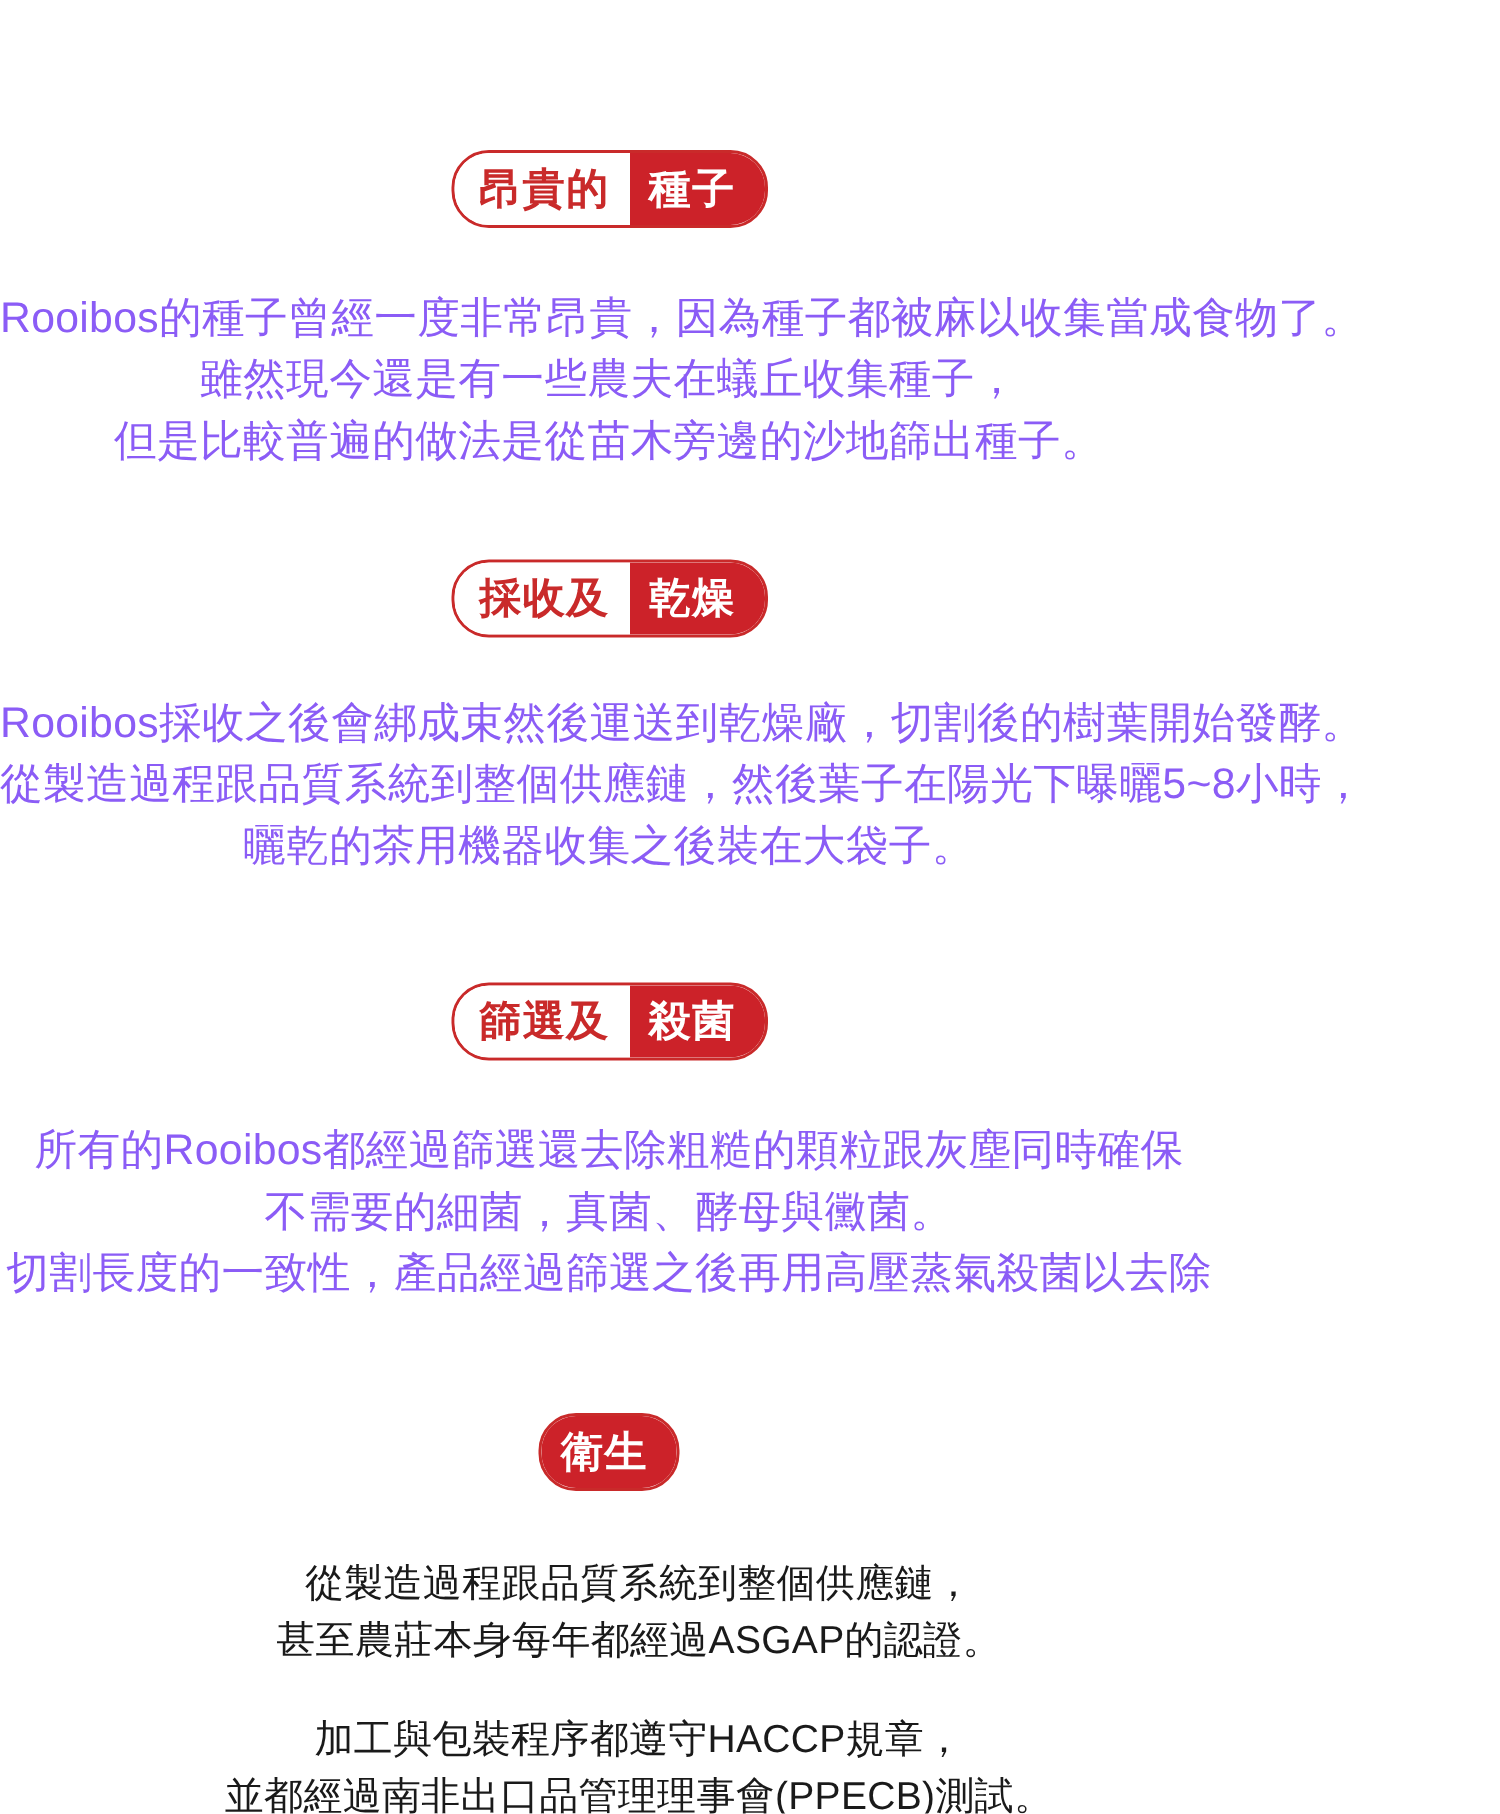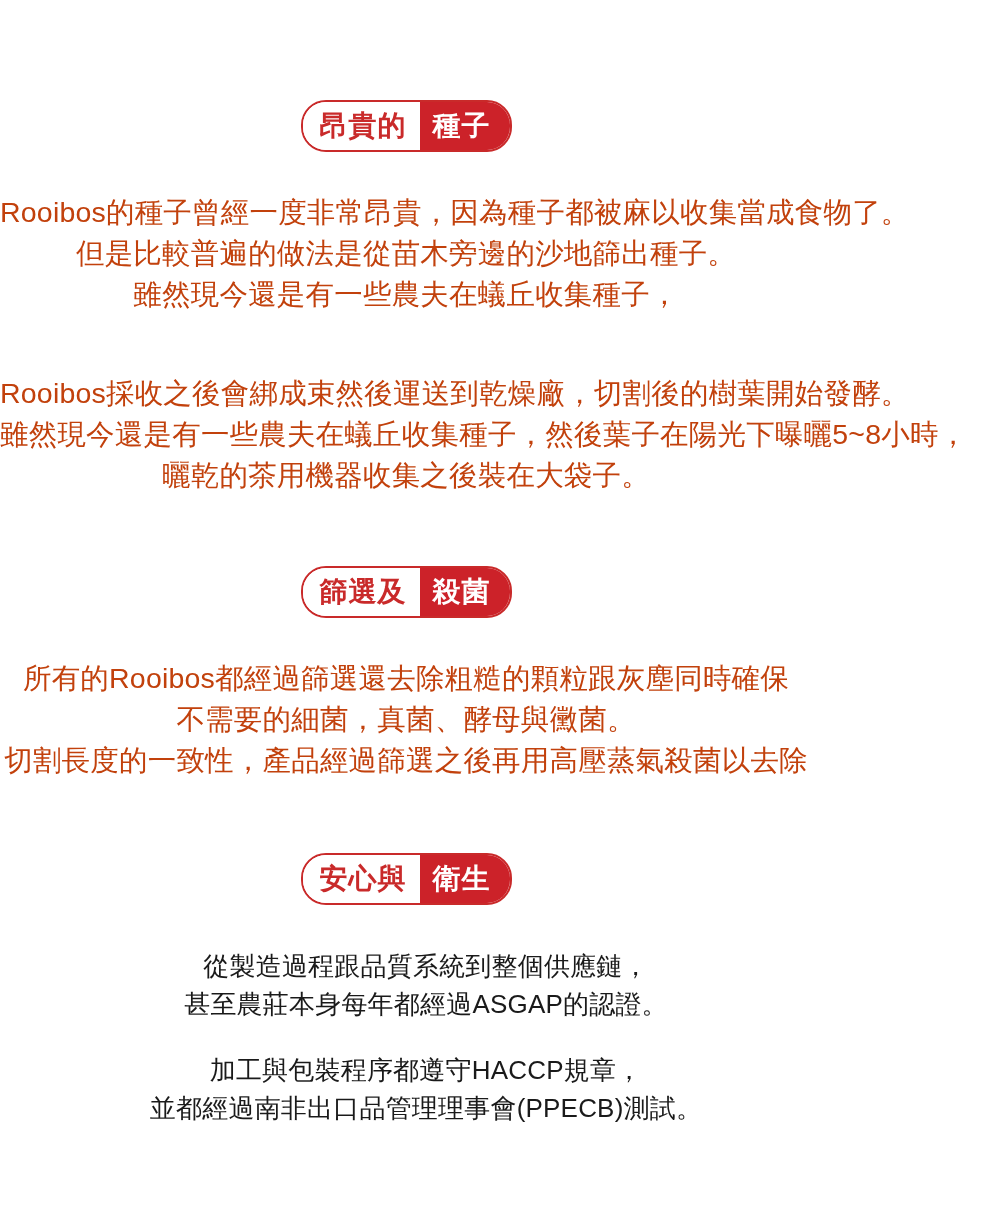--- a/index.html
+++ b/index.html
@@ -64,21 +64,21 @@
     white-space: nowrap;
     text-align: right;
   }
 
   
   .body-block {
     text-align: center;
     font-size: 28.5px;
     line-height: 41px;
     font-weight: 400;
-    color: #c2410c;
+    color: #8b5cf6;
     letter-spacing: 0.2px;
   }
   .body-line {
     display: block;
     white-space: nowrap;
   }
 
   .small-block {
     text-align: center;
     font-size: 26px;
@@ -116,29 +116,35 @@
 
   <div class="section section-1">
     <div class="badge-row">
       <div class="badge">
         <span class="badge-left">昂貴的</span>
         <span class="badge-right">種子</span>
       </div>
     </div>
     <div class="body-block">
       <span class="body-line">Rooibos的種子曾經一度非常昂貴，因為種子都被麻以收集當成食物了。</span>
+      <span class="body-line">雖然現今還是有一些農夫在蟻丘收集種子，</span>
       <span class="body-line">但是比較普遍的做法是從苗木旁邊的沙地篩出種子。</span>
-      <span class="body-line">雖然現今還是有一些農夫在蟻丘收集種子，</span>
     </div>
   </div>
 
   <div class="section section-2">
+    <div class="badge-row">
+      <div class="badge">
+        <span class="badge-left">採收及</span>
+        <span class="badge-right">乾燥</span>
+      </div>
+    </div>
     <div class="body-block">
       <span class="body-line">Rooibos採收之後會綁成束然後運送到乾燥廠，切割後的樹葉開始發酵。</span>
-      <span class="body-line">雖然現今還是有一些農夫在蟻丘收集種子，然後葉子在陽光下曝曬5~8小時，</span>
+      <span class="body-line">從製造過程跟品質系統到整個供應鏈，然後葉子在陽光下曝曬5~8小時，</span>
       <span class="body-line">曬乾的茶用機器收集之後裝在大袋子。</span>
     </div>
   </div>
 
   <div class="section section-3">
     <div class="badge-row">
       <div class="badge">
         <span class="badge-left">篩選及</span>
         <span class="badge-right">殺菌</span>
       </div>
@@ -146,21 +152,20 @@
     <div class="body-block">
       <span class="body-line">所有的Rooibos都經過篩選還去除粗糙的顆粒跟灰塵同時確保</span>
       <span class="body-line">不需要的細菌，真菌、酵母與黴菌。</span>
       <span class="body-line">切割長度的一致性，產品經過篩選之後再用高壓蒸氣殺菌以去除</span>
     </div>
   </div>
 
   <div class="section section-4">
     <div class="badge-row">
       <div class="badge">
-        <span class="badge-left">安心與</span>
         <span class="badge-right">衛生</span>
       </div>
     </div>
     <div class="small-block">
       <div class="para-group">
         <span class="small-line">從製造過程跟品質系統到整個供應鏈，</span>
         <span class="small-line">甚至農莊本身每年都經過ASGAP的認證。</span>
       </div>
       <div class="para-group">
         <span class="small-line">加工與包裝程序都遵守HACCP規章，</span>

